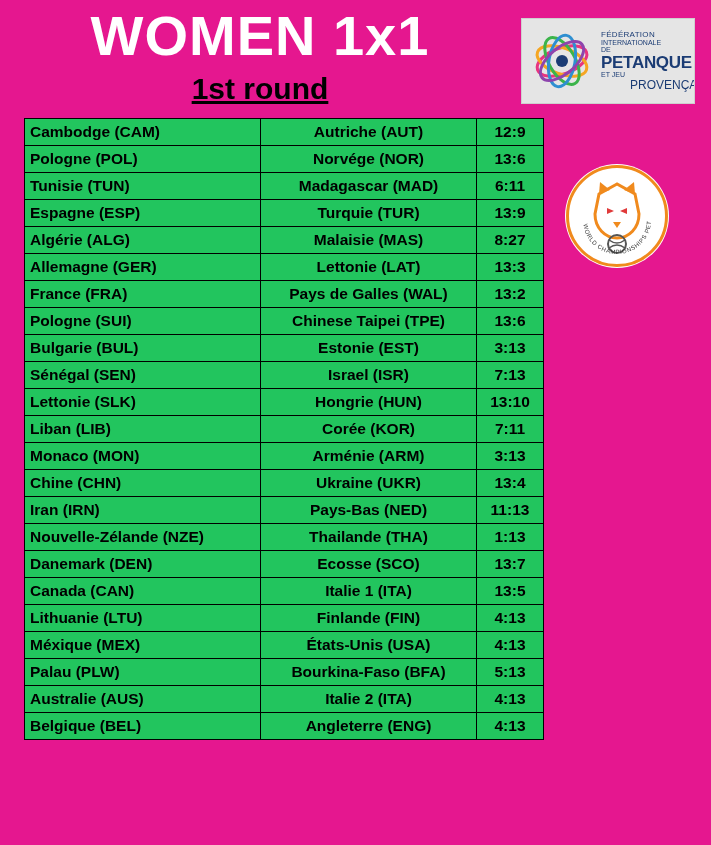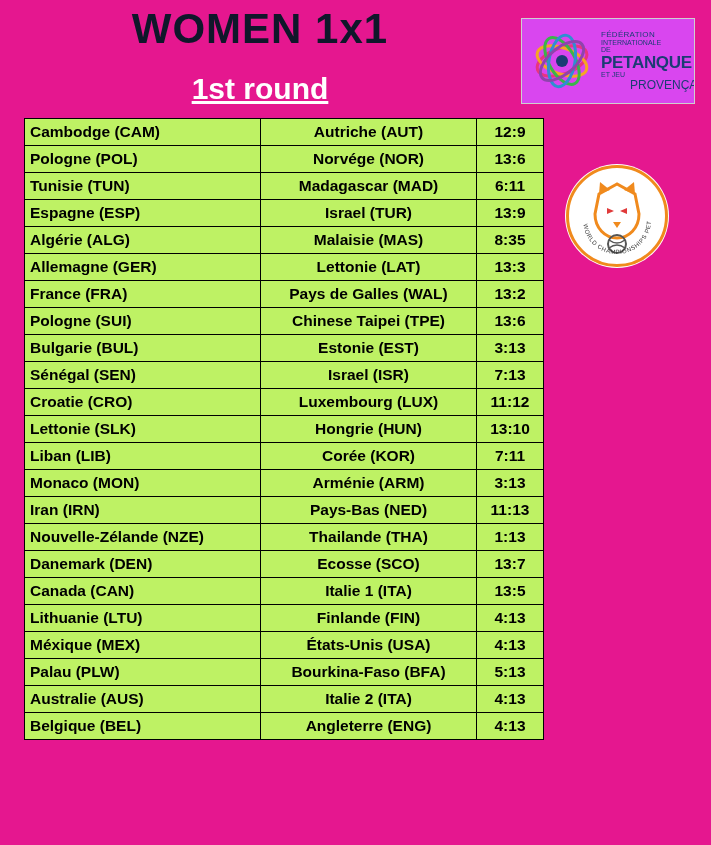--- a/index.html
+++ b/index.html
@@ -19,47 +19,47 @@
     width: 711px;
     height: 845px;
   }
   
   .title {
     position: absolute;
     left: 30px;
     top: 8px;
     width: 460px;
     text-align: center;
-    font-size: 42px;
+    font-size: 56px;
     font-weight: bold;
     letter-spacing: 1px;
-    color: #0f172a;
+    color: #ffffff;
     line-height: 1.0;
     font-family: "Liberation Sans", sans-serif;
   }
   .subtitle {
     position: absolute;
     left: 30px;
     top: 72px;
     width: 460px;
     text-align: center;
     font-size: 30px;
     font-weight: bold;
-    color: #ffffff;
+    color: #000000;
     text-decoration: underline;
     font-family: "Liberation Sans", sans-serif;
   }
   
   .fipjp-logo {
     position: absolute;
     left: 521px;
     top: 18px;
     width: 172px;
     height: 84px;
-    background: #d946ef;
+    background: #e5e5e5;
     border: 1px solid #cfcfcf;
     display: flex;
     align-items: center;
     overflow: hidden;
   }
   .fipjp-mark {
     width: 74px;
     height: 74px;
     flex: 0 0 74px;
     margin-left: 3px;
@@ -90,21 +90,21 @@
     box-shadow: 0 0 0 1px #ffffff;
     overflow: hidden;
   }
 
   
   .results {
     position: absolute;
     left: 24px;
     top: 118px;
     border-collapse: collapse;
-    background: #bef264;
+    background: #22c55e;
     table-layout: fixed;
   }
   .results td {
     border: 1px solid #000;
     height: 26px;
     font-size: 15.5px;
     font-weight: bold;
     color: #000;
     padding: 0 5px;
     white-space: nowrap;
@@ -178,27 +178,27 @@
           <td class="col-b">Norvége (NOR)</td>
           <td class="col-c">13:6</td>
         </tr>
         <tr>
           <td class="col-a">Tunisie (TUN)</td>
           <td class="col-b">Madagascar (MAD)</td>
           <td class="col-c">6:11</td>
         </tr>
         <tr>
           <td class="col-a">Espagne (ESP)</td>
-          <td class="col-b">Israel (TUR)</td>
+          <td class="col-b">Turquie (TUR)</td>
           <td class="col-c">13:9</td>
         </tr>
         <tr>
           <td class="col-a">Algérie (ALG)</td>
           <td class="col-b">Malaisie (MAS)</td>
-          <td class="col-c">8:35</td>
+          <td class="col-c">8:27</td>
         </tr>
         <tr>
           <td class="col-a">Allemagne (GER)</td>
           <td class="col-b">Lettonie (LAT)</td>
           <td class="col-c">13:3</td>
         </tr>
         <tr>
           <td class="col-a">France (FRA)</td>
           <td class="col-b">Pays de Galles (WAL)</td>
           <td class="col-c">13:2</td>
@@ -212,40 +212,40 @@
           <td class="col-a">Bulgarie (BUL)</td>
           <td class="col-b">Estonie (EST)</td>
           <td class="col-c">3:13</td>
         </tr>
         <tr>
           <td class="col-a">Sénégal (SEN)</td>
           <td class="col-b">Israel (ISR)</td>
           <td class="col-c">7:13</td>
         </tr>
         <tr>
-          <td class="col-a">Croatie (CRO)</td>
-          <td class="col-b">Luxembourg (LUX)</td>
-          <td class="col-c">11:12</td>
-        </tr>
-        <tr>
           <td class="col-a">Lettonie (SLK)</td>
           <td class="col-b">Hongrie (HUN)</td>
           <td class="col-c">13:10</td>
         </tr>
         <tr>
           <td class="col-a">Liban (LIB)</td>
           <td class="col-b">Corée (KOR)</td>
           <td class="col-c">7:11</td>
         </tr>
         <tr>
           <td class="col-a">Monaco (MON)</td>
           <td class="col-b">Arménie (ARM)</td>
           <td class="col-c">3:13</td>
         </tr>
         <tr>
+          <td class="col-a">Chine (CHN)</td>
+          <td class="col-b">Ukraine (UKR)</td>
+          <td class="col-c">13:4</td>
+        </tr>
+        <tr>
           <td class="col-a">Iran (IRN)</td>
           <td class="col-b">Pays-Bas (NED)</td>
           <td class="col-c">11:13</td>
         </tr>
         <tr>
           <td class="col-a">Nouvelle-Zélande (NZE)</td>
           <td class="col-b">Thailande (THA)</td>
           <td class="col-c">1:13</td>
         </tr>
         <tr>

